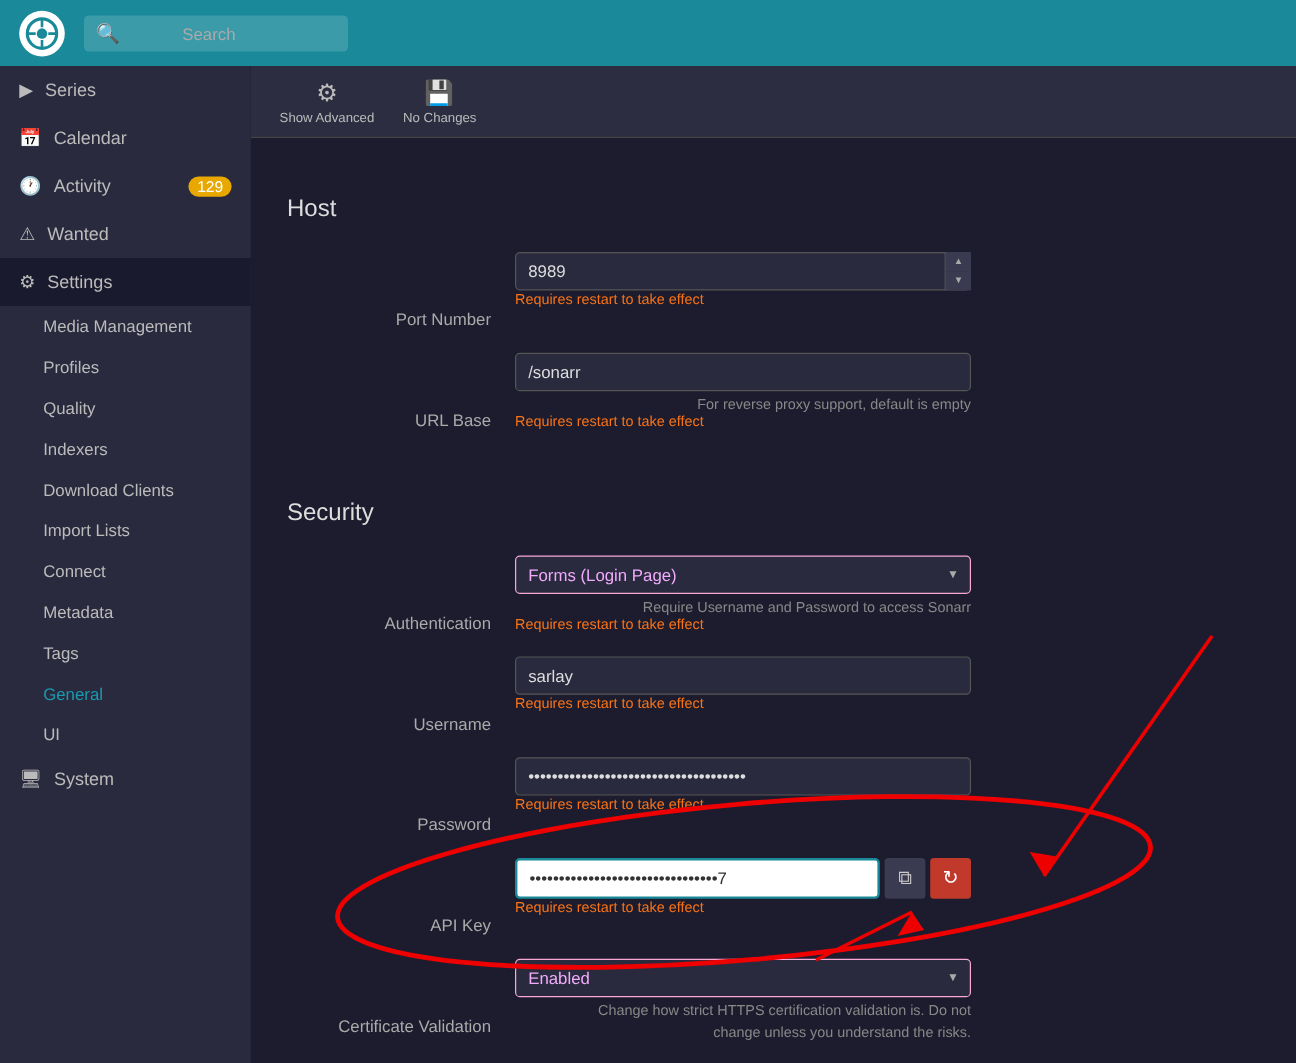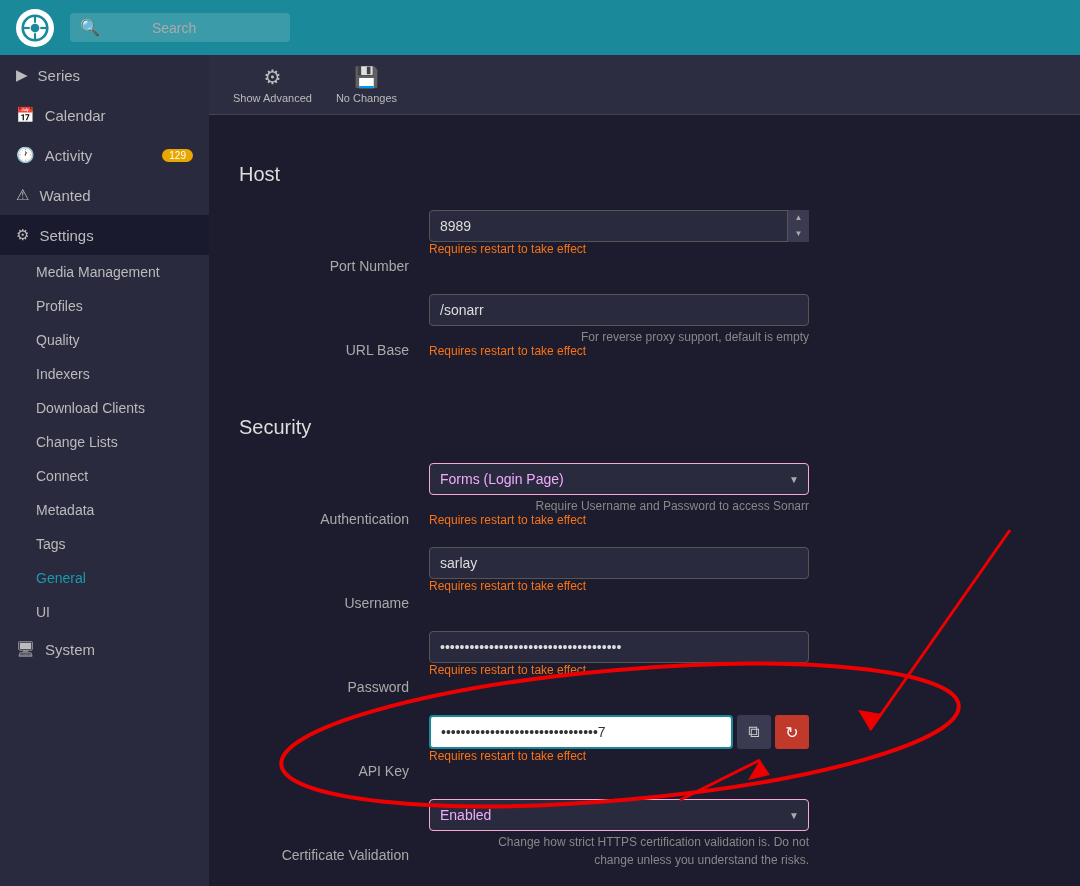--- a/index.html
+++ b/index.html
@@ -57,21 +57,21 @@
       cursor: pointer;
       color: #bbb;
       font-size: 15px;
       gap: 10px;
     }
     .sidebar-item.active { background: #1a1a2e; }
     .sidebar-item .badge {
       background: #e8a800;
       color: #fff;
       border-radius: 10px;
-      font-size: 10px;
+      font-size: 13px;
       padding: 1px 7px;
       margin-left: auto;
     }
     .sidebar-sub {
       padding-left: 0;
     }
     .sidebar-sub-item {
       display: block;
       padding: 9px 16px 9px 36px;
       cursor: pointer;
@@ -295,21 +295,21 @@
       <div class="sidebar-sub-item">
         <span>Quality</span>
       </div>
       <div class="sidebar-sub-item">
         <span>Indexers</span>
       </div>
       <div class="sidebar-sub-item">
         <span>Download Clients</span>
       </div>
       <div class="sidebar-sub-item">
-        <span>Change Lists</span>
+        <span>Import Lists</span>
       </div>
       <div class="sidebar-sub-item">
         <span>Connect</span>
       </div>
       <div class="sidebar-sub-item">
         <span>Metadata</span>
       </div>
       <div class="sidebar-sub-item">
         <span>Tags</span>
       </div>

